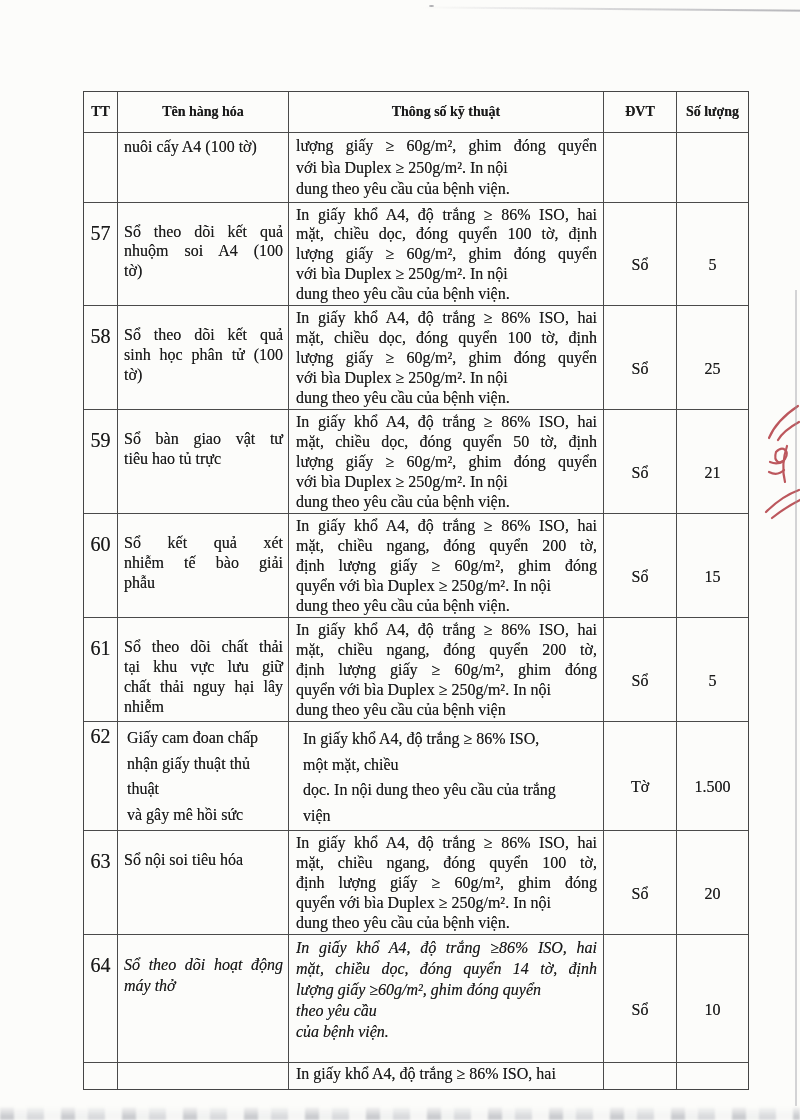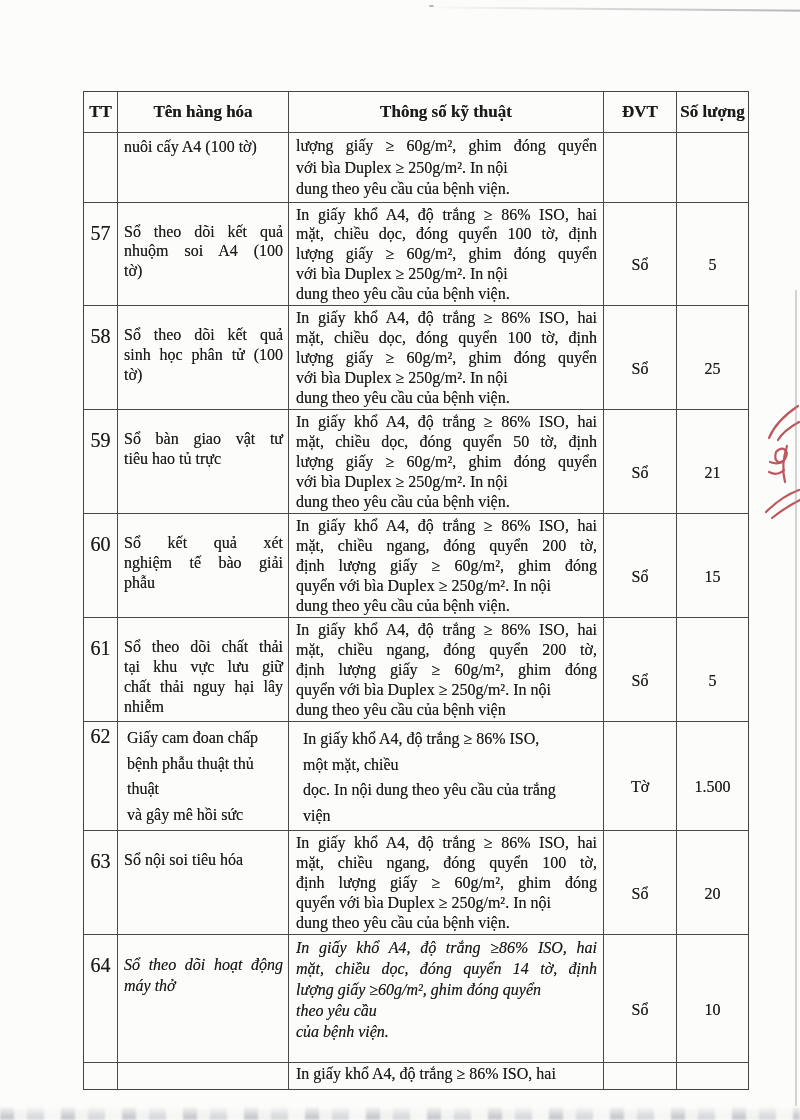--- a/index.html
+++ b/index.html
@@ -31,21 +31,21 @@
     font-size:16px;
     text-shadow:0 0 .45px rgba(10,10,10,.6);
   }
   .row .cell:last-child { border-right:none; }
   .row:last-child .cell { border-bottom:none; }
 
   
   .row.head .cell {
     display:flex; align-items:center; justify-content:center;
     text-align:center;
-    font-weight:bold; font-size:17px; line-height:18px;
+    font-weight:bold; font-size:14px; line-height:18px;
     min-height:41px; padding:1px 2px;
   }
 
   
   .c-tt { text-align:center; padding-top:19px; font-size:20px; }
   .c-name { padding:19px 5px 2px 6px; }
   .c-spec { padding:2px 6px 2px 7px; }
   .c-unit, .c-qty {
     display:flex; align-items:center; justify-content:center;
     text-align:center; padding-top:22px;
@@ -173,21 +173,21 @@
           <div>với bìa Duplex ≥ 250g/m². In nội</div>
           <div>dung theo yêu cầu của bệnh viện.</div>
         </div>
     <div class="cell c-unit">Sổ</div>
     <div class="cell c-qty">21</div>
   </div>
       <div class="row" style="min-height: 104px;">
     <div class="cell c-tt">60</div>
     <div class="cell c-name lines ns">
           <div>Sổ kết quả xét</div>
-          <div>nghiệm tế bào giải</div>
+          <div>nhiễm tế bào giải</div>
           <div>phẫu</div>
         </div>
     <div class="cell c-spec lines spec-s2">
           <div>In giấy khổ A4, độ trắng ≥ 86% ISO, hai</div>
           <div>mặt, chiều ngang, đóng quyển 200 tờ,</div>
           <div>định lượng giấy ≥ 60g/m², ghim đóng</div>
           <div>quyển với bìa Duplex ≥ 250g/m². In nội</div>
           <div>dung theo yêu cầu của bệnh viện.</div>
         </div>
     <div class="cell c-unit">Sổ</div>
@@ -208,21 +208,21 @@
           <div>quyển với bìa Duplex ≥ 250g/m². In nội</div>
           <div>dung theo yêu cầu của bệnh viện</div>
         </div>
     <div class="cell c-unit">Sổ</div>
     <div class="cell c-qty">5</div>
   </div>
       <div class="row flush loose" style="min-height: 104px;">
     <div class="cell c-tt">62</div>
     <div class="cell c-name lines">
           <div>Giấy cam đoan chấp</div>
-          <div>bệnh phẫu thuật thủ</div>
+          <div>nhận giấy thuật thủ</div>
           <div>thuật</div>
           <div>và gây mê hồi sức</div>
         </div>
     <div class="cell c-spec lines">
           <div>In giấy khổ A4, độ trắng ≥ 86% ISO,</div>
           <div>một mặt, chiều</div>
           <div>dọc. In nội dung theo yêu cầu của trắng</div>
           <div>viện</div>
         </div>
     <div class="cell c-unit">Tờ</div>

